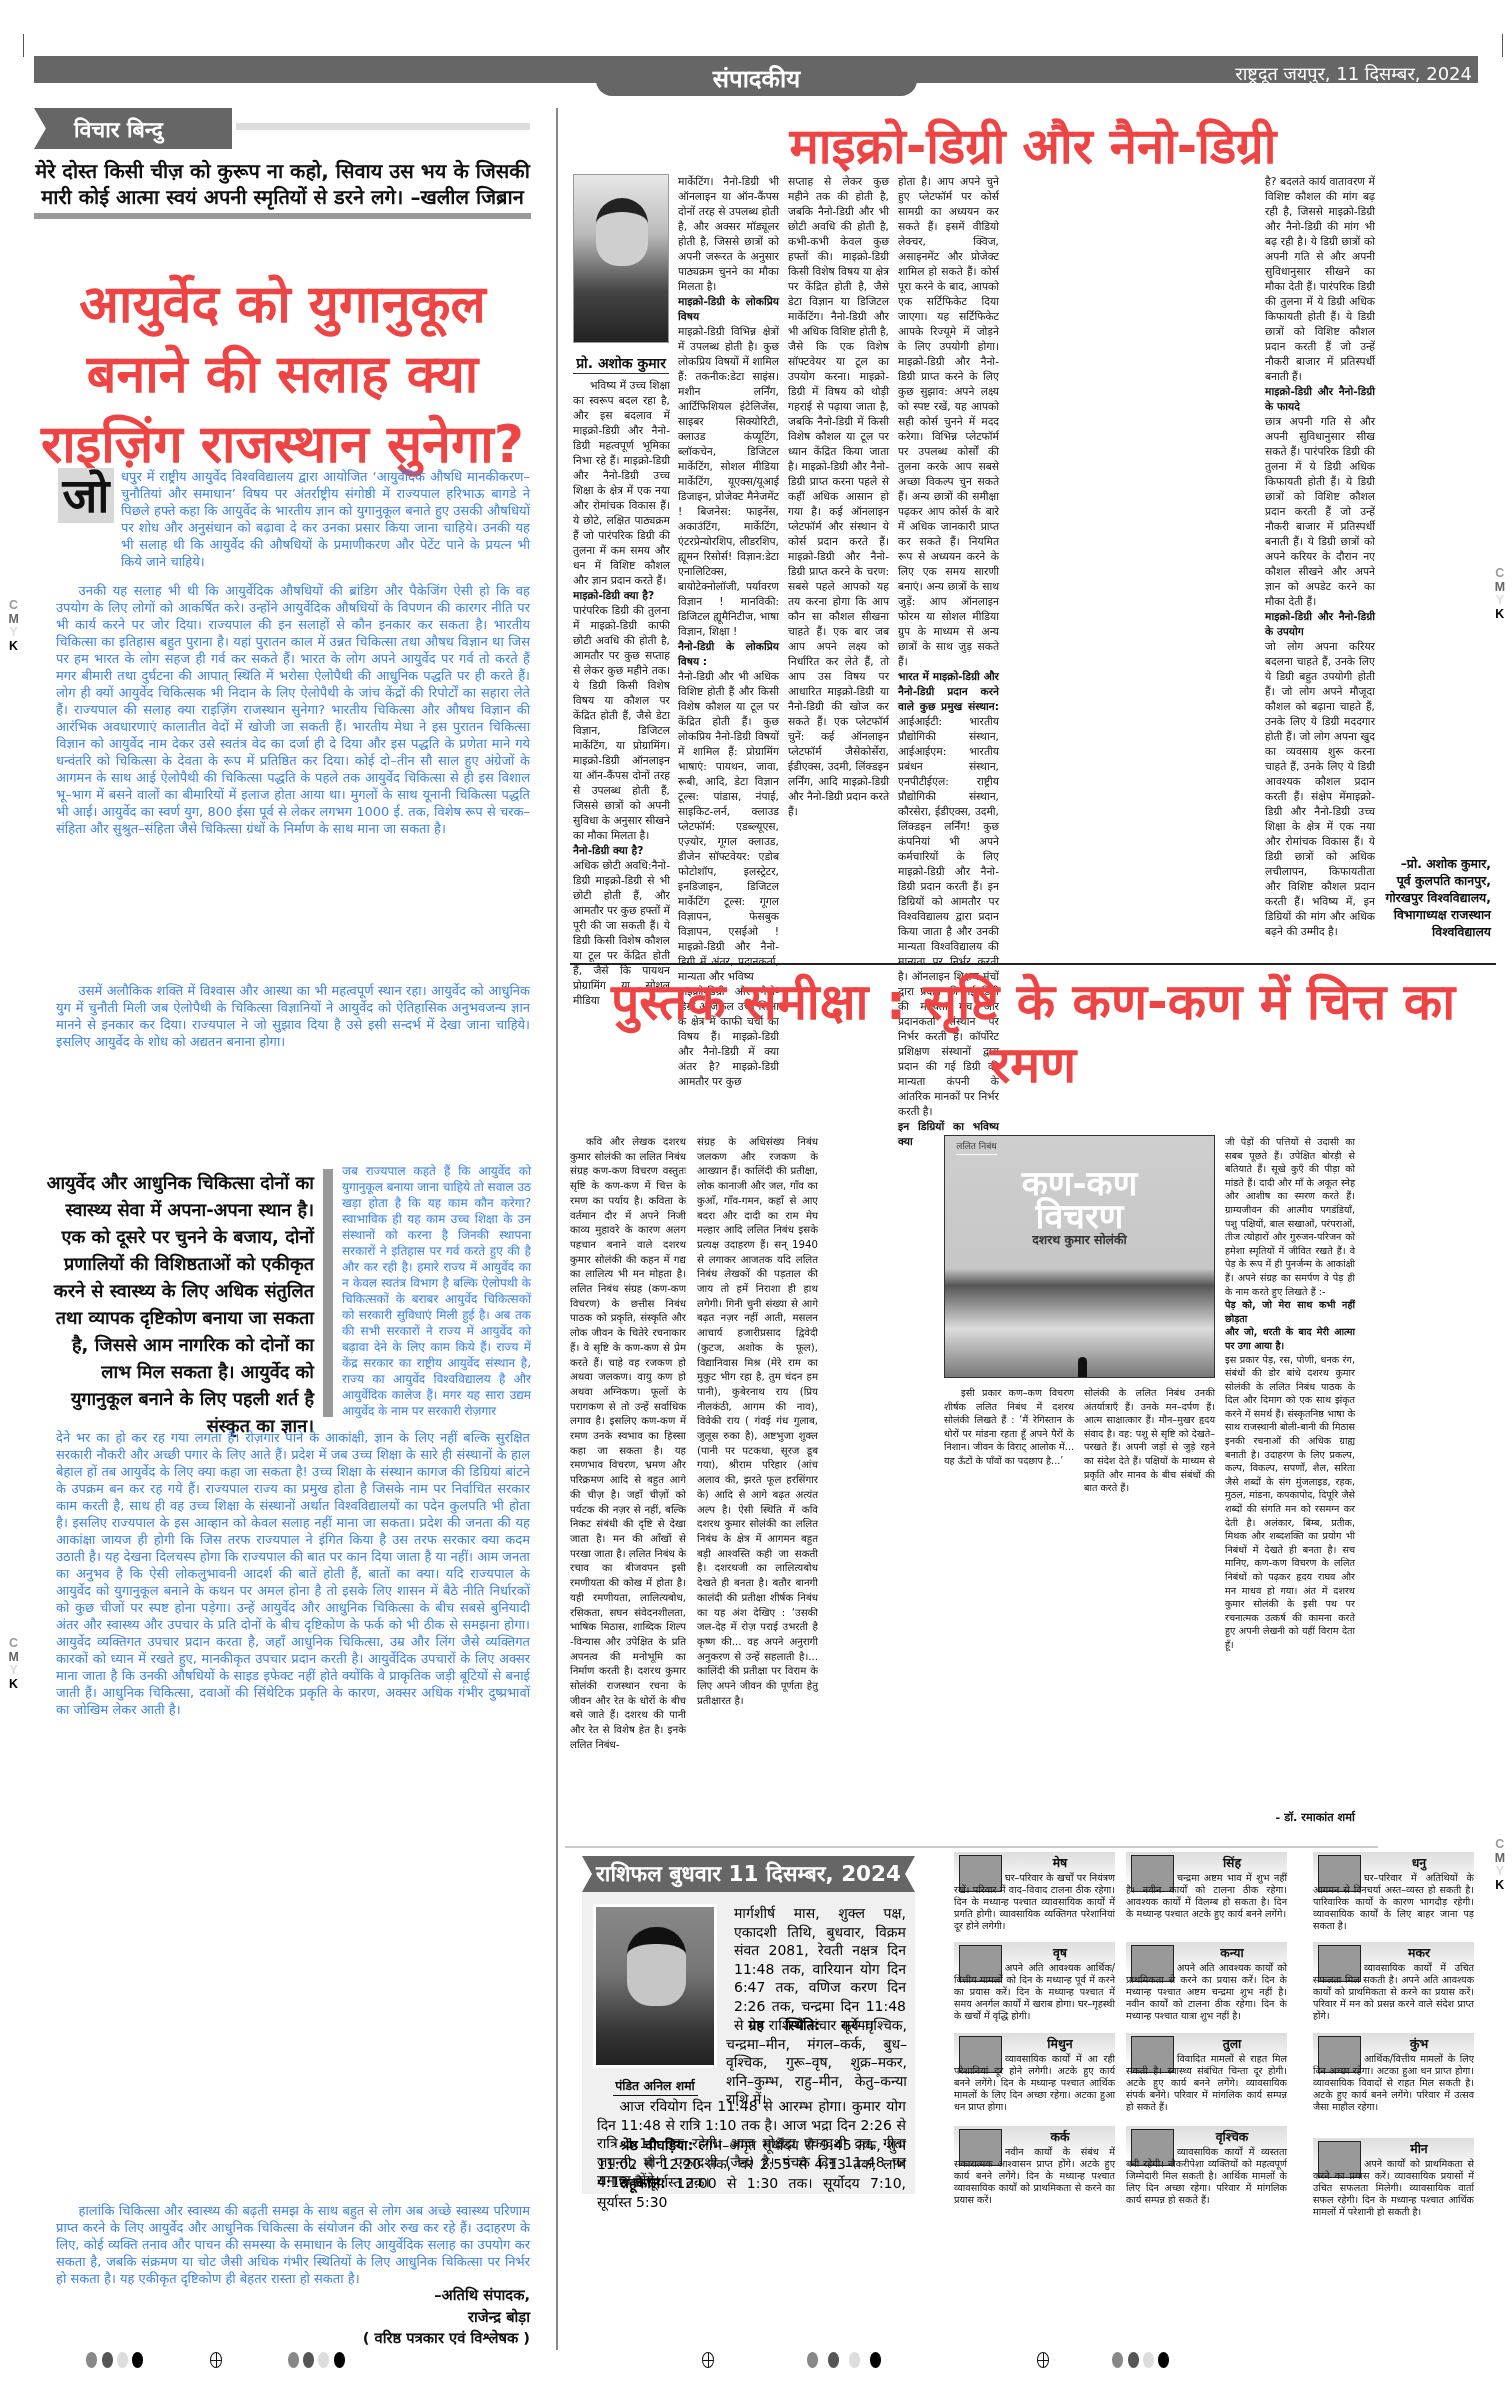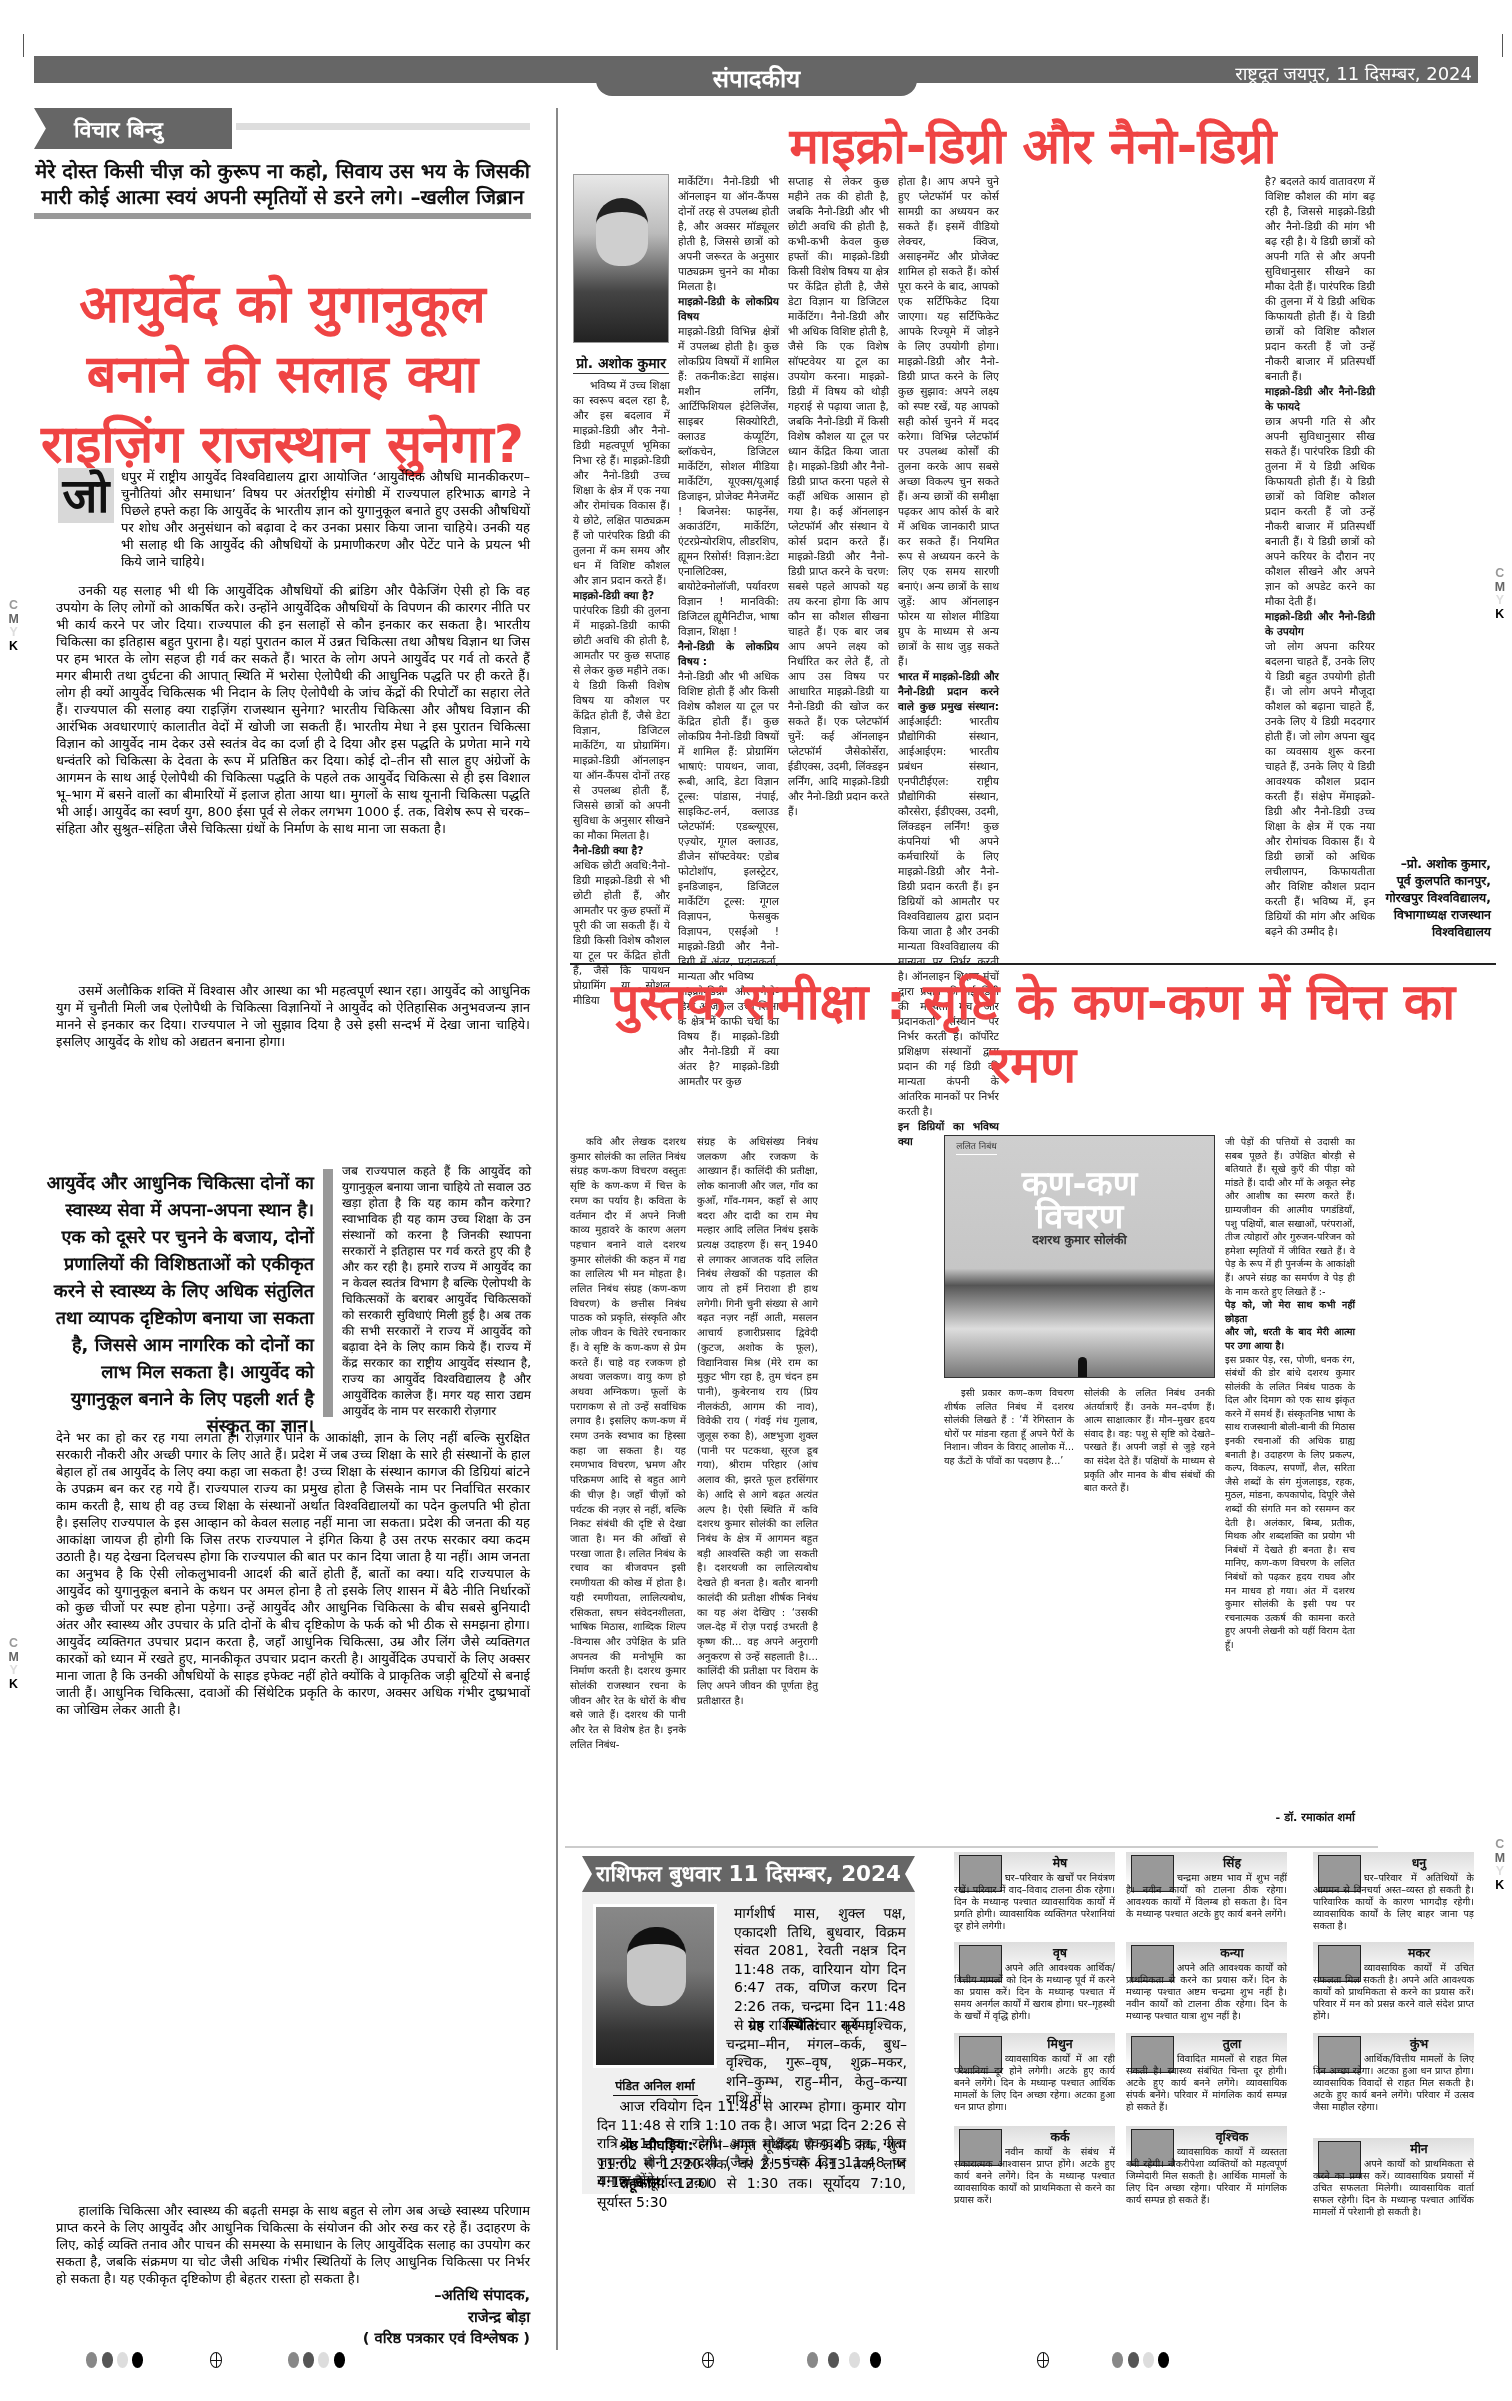--- a/index.html
+++ b/index.html
@@ -17,21 +17,21 @@
   
   .vichar { position: absolute; left: 34px; top: 108px; width: 198px; height: 41px; background: #666; color: #fff; font-size: 21.5px; font-weight: bold; padding: 5.6px 0 0 40px; clip-path: polygon(0 0,100% 0,100% 100%,0 100%,6% 50%); }
   .vichar-rule { position: absolute; left: 236px; top: 123px; width: 294px; height: 6.8px; background: #ddd; }
   .quote { position: absolute; left: 34px; top: 158px; width: 497px; text-align: center; font-size: 20px; font-weight: bold; line-height: 26px; }
   .rule-grey { position: absolute; height: 5.6px; background: #999; }
   .vdivider { position: absolute; width: 2.3px; background: #888; }
 
   .headline { position: absolute; font-weight: bold; text-align: center; color: #ef4444; }
   .h-ayur { left: 34px; top: 229px; width: 497px; font-size: 52px; line-height: 70px; margin-top: 40px; }
   .dropcap { position: absolute; left: 58px; top: 468px; width: 56px; height: 55px; background: #d8d8d8; font-size: 47px; font-weight: bold; text-align: center; line-height: 55px; }
-  .body-text { position: absolute; font-size: 13px; line-height: 17px; text-align: justify; color: #000000; }
+  .body-text { position: absolute; font-size: 13px; line-height: 17px; text-align: justify; color: #3b82f6; }
   .pull-quote { position: absolute; left: 37px; top: 1169px; width: 277px; font-size: 18px; font-weight: bold; line-height: 27px; text-align: right; }
   .pull-bar { position: absolute; left: 323px; top: 1169px; width: 10.2px; height: 248px; background: #999; }
   .sig { position: absolute; text-align: right; font-weight: bold; font-size: 14.7px; line-height: 21.5px; }
 
   
   .h-micro { left: 570px; top: 116px; width: 926px; font-size: 49px; line-height: 62px; }
   .portrait { position: absolute; left: 573px; top: 174px; width: 96px; height: 169px; background: linear-gradient(180deg,#e8e8e8 0%,#bbb 35%,#444 70%,#222 100%); border: 0.6px solid #999; }
   .portrait .face { position: absolute; left: 21.5px; top: 22.6px; width: 52px; height: 68px; border-radius: 26px 26px 22.6px 22.6px; background: #cfcfcf; border-top: 14.7px solid #222; }
   .caption { position: absolute; font-weight: bold; font-size: 14px; text-align: center; }
   .col { position: absolute; font-size: 10.7px; line-height: 15px; text-align: justify; color: #111; }

